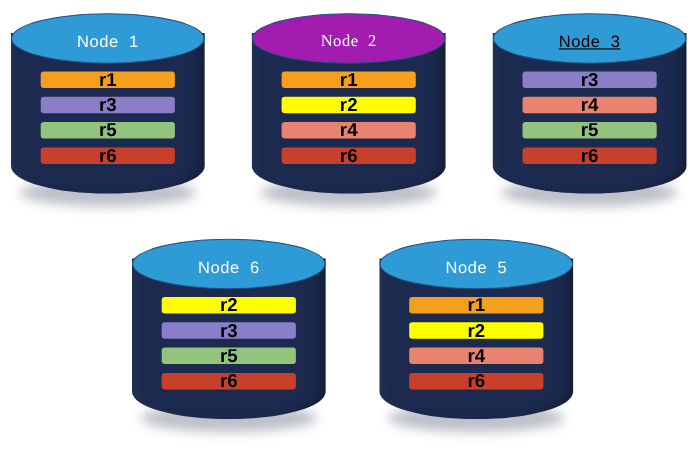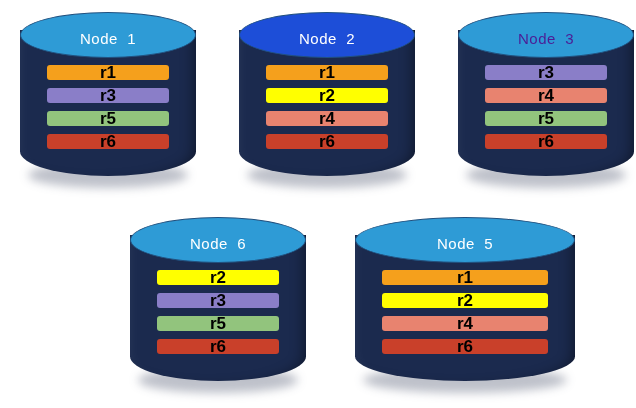--- a/index.html
+++ b/index.html
@@ -90,21 +90,21 @@
   .bar-label {
     font-size: 17px;
     font-weight: bold;
     color: #000000;
     line-height: 1;
   }
 </style>
 </head>
 <body>
 
-<div id="canvas" style="background: rgb(255, 255, 255); margin-left: 10px;">
+<div id="canvas" style="background: rgb(255, 255, 255);">
     <div class="node" style="left: 10px; top: 8px;">
       <div class="shade"></div>
       <div class="body" style="background: rgb(27, 42, 78);"></div>
       <div class="lid" style="background: rgb(46, 155, 214);">
         <div class="lid-label" style="color: rgb(255, 255, 255);">Node  1</div>
       </div>
       <div class="bars">
         <div class="bar" style="background: rgb(245, 160, 28);">
           <span class="bar-label" style="color: rgb(0, 0, 0);">r1</span>
         </div>
@@ -115,21 +115,21 @@
           <span class="bar-label" style="color: rgb(0, 0, 0);">r5</span>
         </div>
         <div class="bar" style="background: rgb(201, 64, 42);">
           <span class="bar-label" style="color: rgb(0, 0, 0);">r6</span>
         </div>
       </div>
     </div>
     <div class="node" style="left: 229px; top: 8px;">
       <div class="shade"></div>
       <div class="body" style="background: rgb(27, 42, 78);"></div>
-      <div class="lid" style="background: #1d4ed8;">
+      <div class="lid" style="background: #a21caf; font-family: Liberation Serif, serif;">
         <div class="lid-label" style="color: rgb(255, 255, 255);">Node  2</div>
       </div>
       <div class="bars">
         <div class="bar" style="background: rgb(245, 160, 28);">
           <span class="bar-label" style="color: rgb(0, 0, 0);">r1</span>
         </div>
         <div class="bar" style="background: rgb(255, 255, 0);">
           <span class="bar-label" style="color: rgb(0, 0, 0);">r2</span>
         </div>
         <div class="bar" style="background: rgb(232, 131, 111);">
@@ -137,21 +137,21 @@
         </div>
         <div class="bar" style="background: rgb(201, 64, 42);">
           <span class="bar-label" style="color: rgb(0, 0, 0);">r6</span>
         </div>
       </div>
     </div>
     <div class="node" style="left: 448px; top: 8px;">
       <div class="shade"></div>
       <div class="body" style="background: rgb(27, 42, 78);"></div>
       <div class="lid" style="background: rgb(46, 155, 214);">
-        <div class="lid-label" style="color: #4c1d95;">Node  3</div>
+        <div class="lid-label" style="color: #000000; text-decoration: underline;">Node  3</div>
       </div>
       <div class="bars">
         <div class="bar" style="background: rgb(138, 126, 200);">
           <span class="bar-label" style="color: rgb(0, 0, 0);">r3</span>
         </div>
         <div class="bar" style="background: rgb(232, 131, 111);">
           <span class="bar-label" style="color: rgb(0, 0, 0);">r4</span>
         </div>
         <div class="bar" style="background: rgb(146, 196, 125);">
           <span class="bar-label" style="color: rgb(0, 0, 0);">r5</span>
@@ -175,21 +175,21 @@
           <span class="bar-label" style="color: rgb(0, 0, 0);">r3</span>
         </div>
         <div class="bar" style="background: rgb(146, 196, 125);">
           <span class="bar-label" style="color: rgb(0, 0, 0);">r5</span>
         </div>
         <div class="bar" style="background: rgb(201, 64, 42);">
           <span class="bar-label" style="color: rgb(0, 0, 0);">r6</span>
         </div>
       </div>
     </div>
-    <div class="node" style="left: 345px; top: 213px; padding-left: 44px;">
+    <div class="node" style="left: 345px; top: 213px;">
       <div class="shade"></div>
       <div class="body" style="background: rgb(27, 42, 78);"></div>
       <div class="lid" style="background: rgb(46, 155, 214);">
         <div class="lid-label" style="color: rgb(255, 255, 255);">Node  5</div>
       </div>
       <div class="bars">
         <div class="bar" style="background: rgb(245, 160, 28);">
           <span class="bar-label" style="color: rgb(0, 0, 0);">r1</span>
         </div>
         <div class="bar" style="background: rgb(255, 255, 0);">

